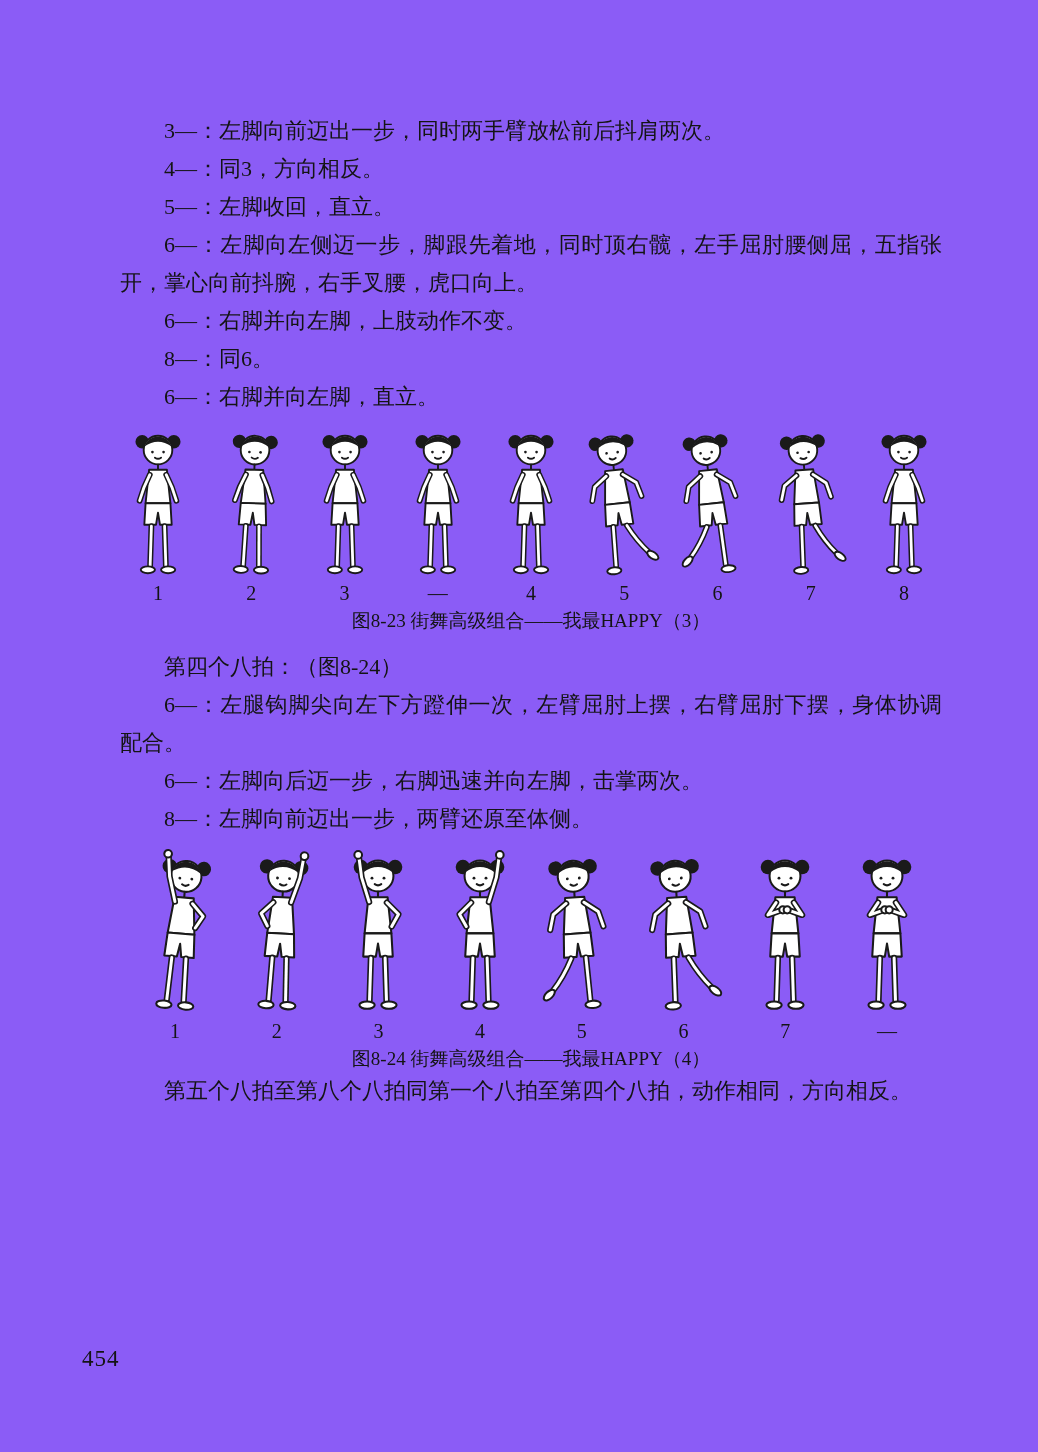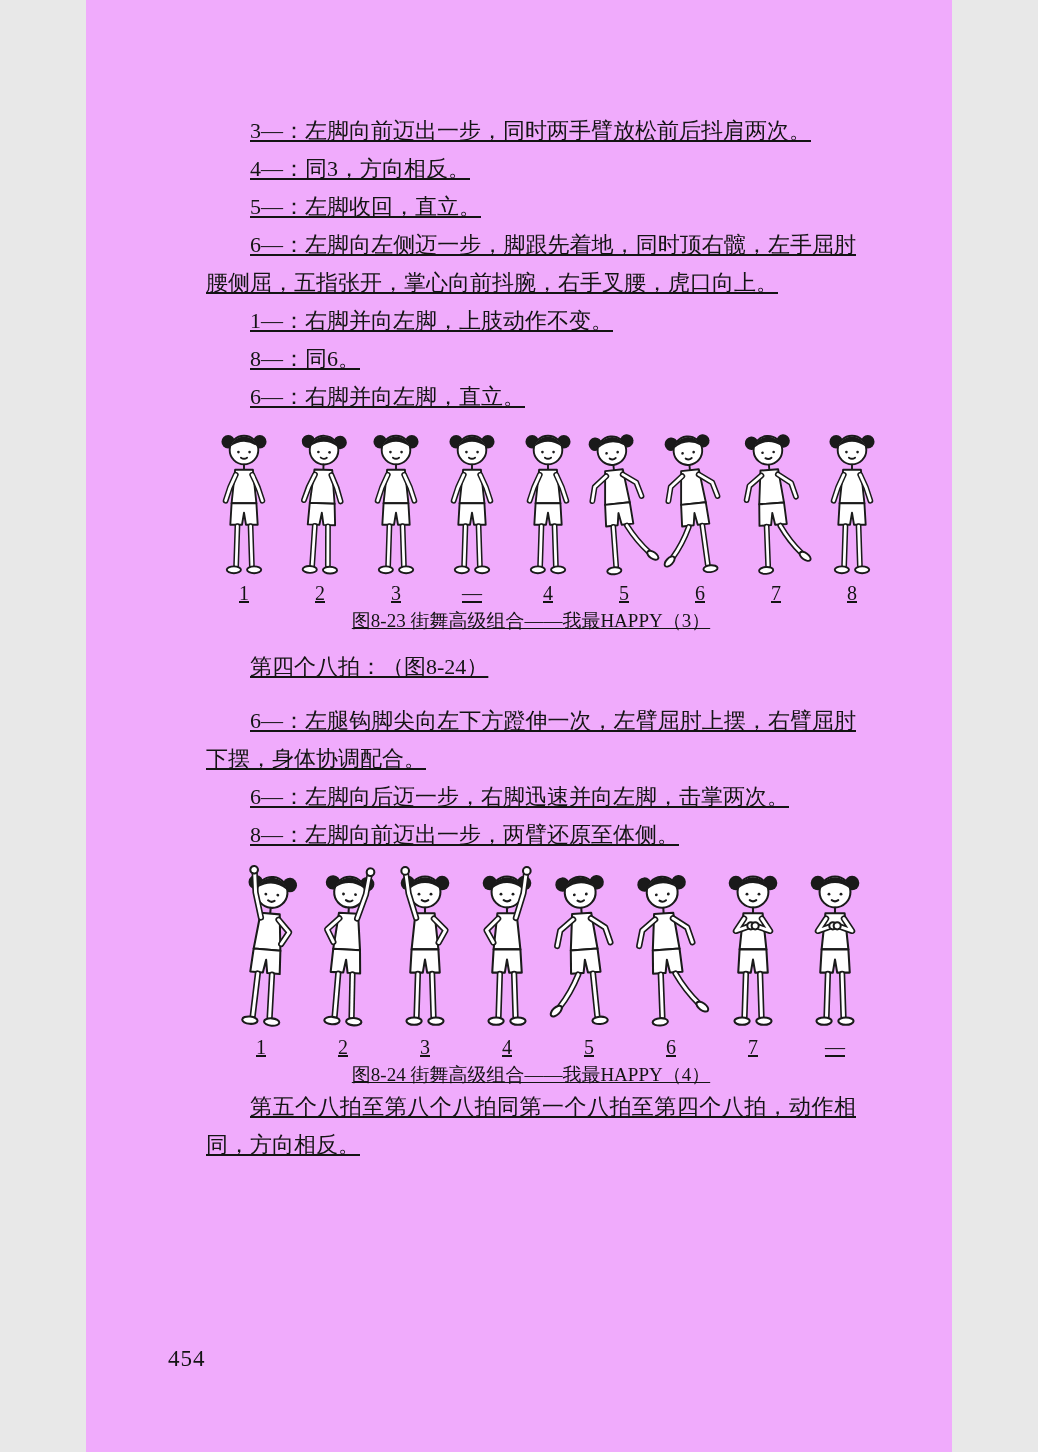--- a/index.html
+++ b/index.html
@@ -1,28 +1,27 @@
 <!DOCTYPE html>
 <html lang="zh"><head>
 <meta charset="utf-8">
 <style>
   html,body{margin:0;padding:0;background:#e8e8e8;}
   .page{
-    width:866px;height:1452px;margin:0 auto;position:relative;
-    background:#f0abfc;color:#141414;
+    width:1038px;height:1452px;margin:0 auto;position:relative;
+    background:#8b5cf6;color:#141414;
     font-family:"Liberation Serif","DejaVu Serif",serif;
     overflow:hidden;
-    text-decoration:underline;
   }
   .content{padding:112px 96px 0 120px;}
   p.step{
     margin:0;font-size:22px;line-height:38px;
     text-indent:2em;text-align:justify;text-justify:inter-ideograph;
   }
-  p.heading{margin:14px 0 16px 0;}
+  p.heading{margin:14px 0 0 0;}
   
   .fig{margin-top:10px;text-align:center;}
   .fig-row{display:flex;justify-content:space-between;align-items:flex-end;}
   .fig2 .fig-row{padding:0 14px;}
   .dancer{display:flex;flex-direction:column;align-items:center;}
   svg.kid{display:block;transform-origin:50% 92%;}
   .k1{width:76px;height:152px;}
   .k2{width:82px;height:168px;}
   .fig-label{font-size:20px;line-height:26px;margin-top:2px;text-align:center;}
   .fig-caption{font-size:19px;line-height:26px;margin-top:2px;text-align:center;}
@@ -123,21 +122,21 @@
   </defs>
 </svg>
 
 <div class="page">
   <div class="content">
 
     <p class="step">3—：左脚向前迈出一步，同时两手臂放松前后抖肩两次。</p>
     <p class="step">4—：同3，方向相反。</p>
     <p class="step">5—：左脚收回，直立。</p>
     <p class="step">6—：左脚向左侧迈一步，脚跟先着地，同时顶右髋，左手屈肘腰侧屈，五指张开，掌心向前抖腕，右手叉腰，虎口向上。</p>
-    <p class="step">1—：右脚并向左脚，上肢动作不变。</p>
+    <p class="step">6—：右脚并向左脚，上肢动作不变。</p>
     <p class="step">8—：同6。</p>
     <p class="step">6—：右脚并向左脚，直立。</p>
 
     <div class="fig fig1">
       <div class="fig-row">
         <div class="dancer">
           <svg class="kid k1" viewBox="0 0 60 120">
               <use href="#kid-stand"></use>
             </svg>
           <div class="fig-label">1</div>

